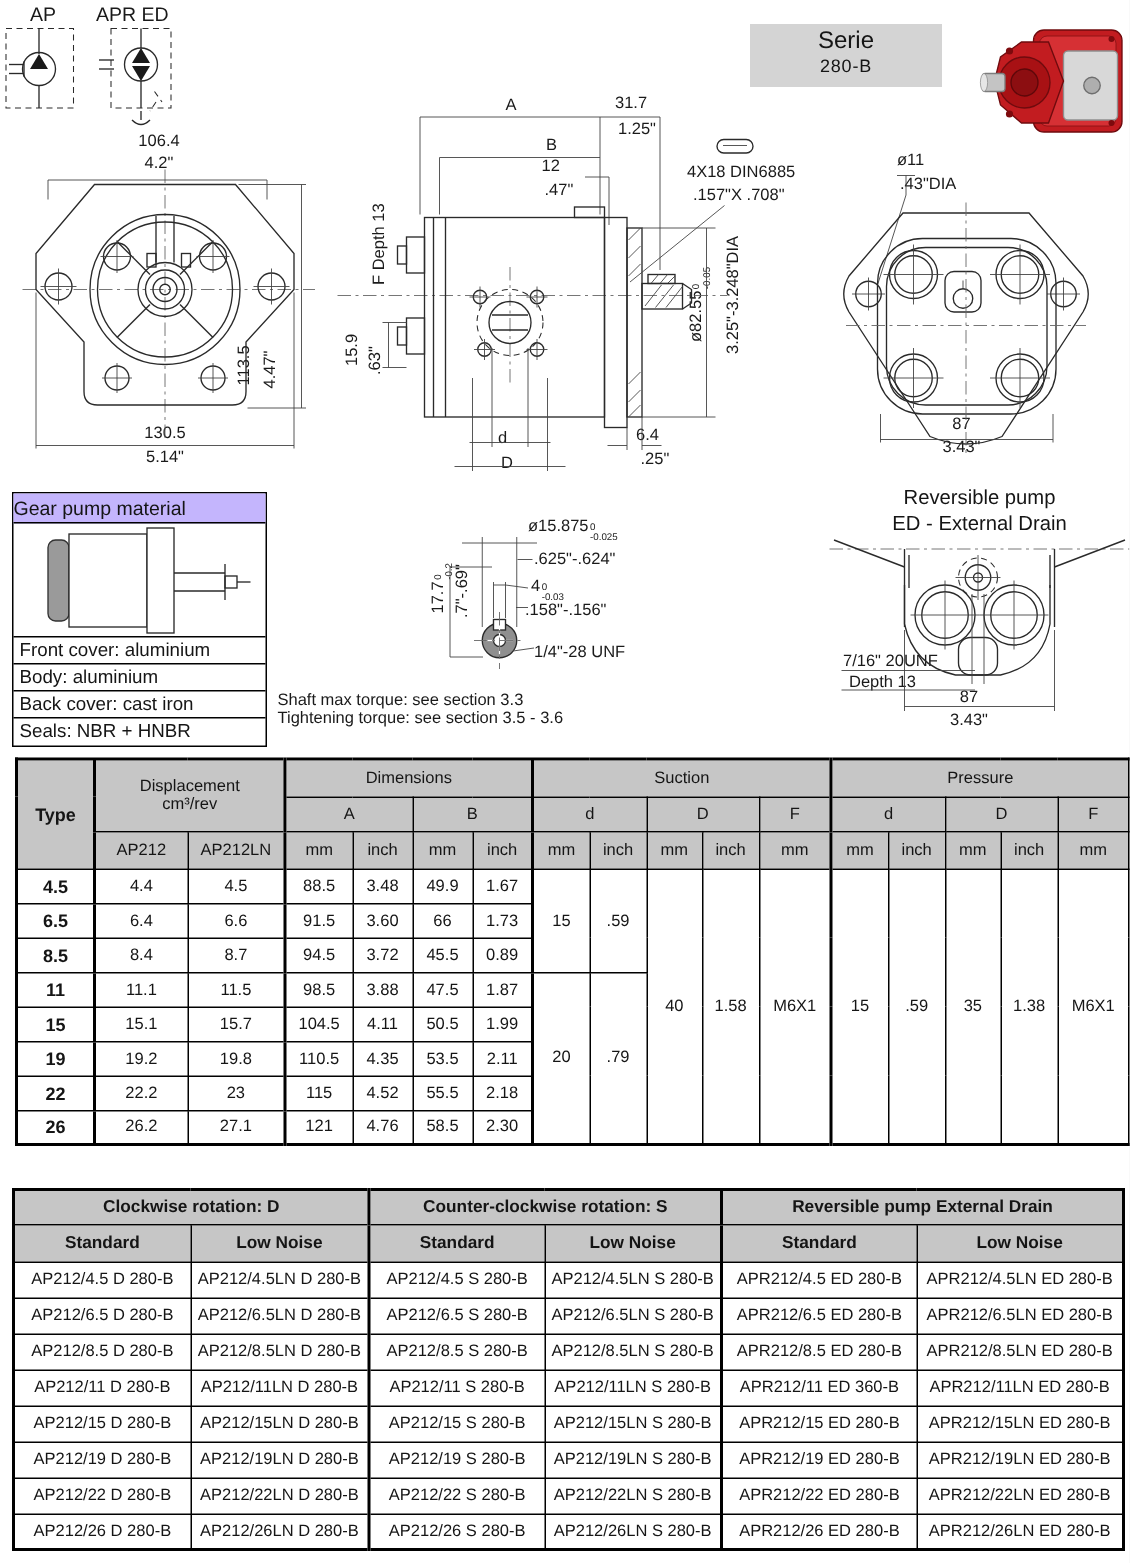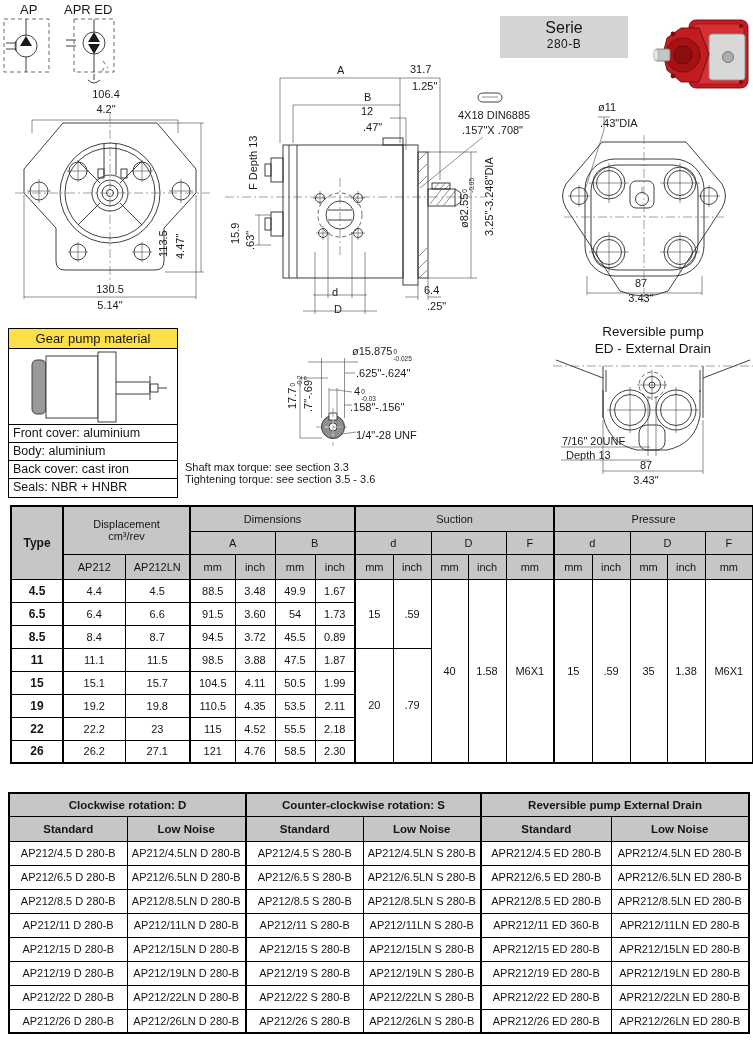--- a/index.html
+++ b/index.html
@@ -15,21 +15,21 @@
 .dim{position:absolute;font-size:11px;line-height:12px;white-space:nowrap;color:#1a1a1a}
 .dim.c{text-align:center}
 .dim.v{transform:rotate(-90deg);transform-origin:0 0}
 .dim.big{font-size:13px}
 .tol{display:inline-flex;flex-direction:column;font-size:6.5px;line-height:6.5px;vertical-align:1px;margin-left:1px}
 .tol i{font-style:normal}
 #serie-box{position:absolute;left:500px;top:16px;width:128px;height:42px;background:#d4d4d4;text-align:center;padding-top:3px}
 #serie-box .l1{font-size:16px}
 #serie-box .l2{font-size:12px;letter-spacing:.5px}
 #mat-box{position:absolute;left:8px;top:328px;width:170px;border:1px solid #000;background:#fff}
-#mat-box .mtitle{background:#fde047;border-bottom:1px solid #000;text-align:center;font-size:13px;padding:2px 0}
+#mat-box .mtitle{background:#c4b5fd;border-bottom:1px solid #000;font-size:13px;padding:2px 0}
 #mat-box .mimg{height:76px;border-bottom:1px solid #000}
 #mat-box .mrow{font-size:12.5px;padding:1px 4px;border-bottom:1px solid #000;height:18px}
 #mat-box .mrow:last-child{border-bottom:none}
 #rev-title{position:absolute;left:553px;top:323px;width:200px;text-align:center;font-size:13.5px;line-height:17px}
 table{border-collapse:collapse;position:absolute;table-layout:fixed;background:#fff}
 th,td{border:1px solid #000;font-size:11px;font-weight:normal;text-align:center;padding:0;overflow:hidden}
 thead th{background:#c6c6c6}
 .b{font-weight:bold;font-size:12px}
 .gl{border-left:2px solid #000}
 #spec{left:10px;top:505px;width:735px;border:2px solid #000}
@@ -453,21 +453,21 @@
         <td rowspan="8">35</td>
         <td rowspan="8">1.38</td>
         <td rowspan="8">M6X1</td>
       </tr>
       <tr style="height:23px">
         <td class="b">6.5</td>
         <td class="gl">6.4</td>
         <td>6.6</td>
         <td class="gl">91.5</td>
         <td>3.60</td>
-        <td>54</td>
+        <td>66</td>
         <td>1.73</td>
       </tr>
       <tr style="height:23px">
         <td class="b">8.5</td>
         <td class="gl">8.4</td>
         <td>8.7</td>
         <td class="gl">94.5</td>
         <td>3.72</td>
         <td>45.5</td>
         <td>0.89</td>

